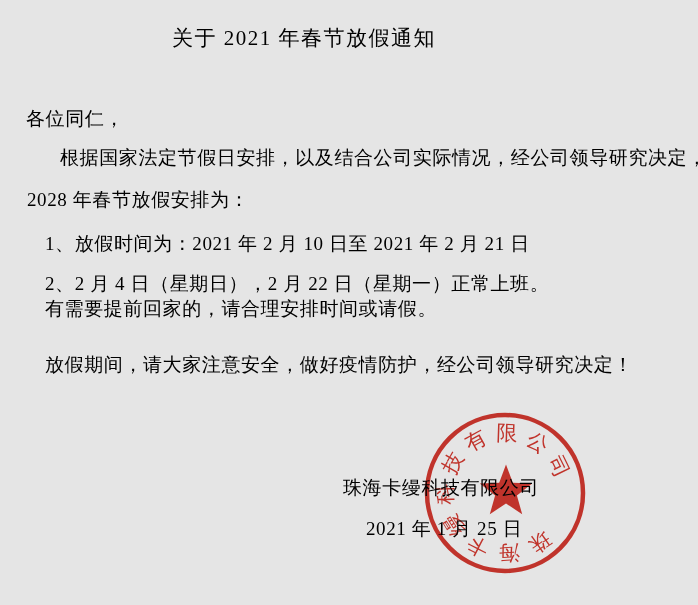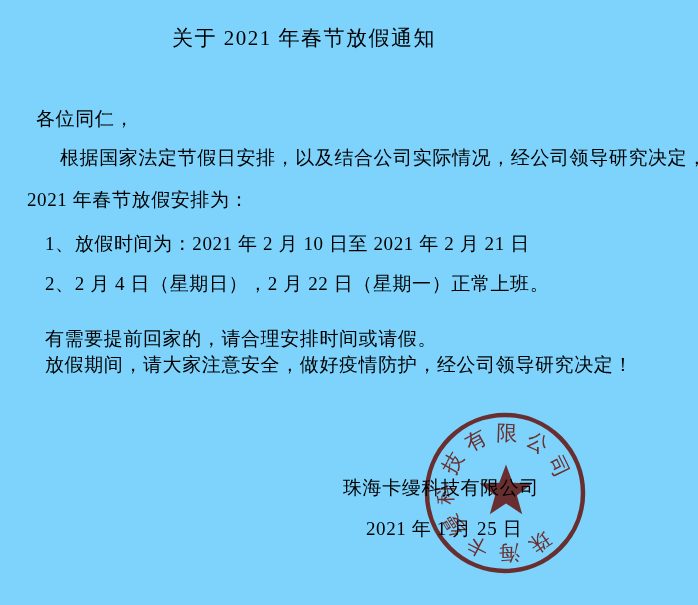--- a/index.html
+++ b/index.html
@@ -1,39 +1,39 @@
 <!DOCTYPE html>
 <html><head>
 <meta charset="utf-8">
 <style>
   html,body { margin:0; padding:0; background:#fff; }
   .page {
     position:relative;
     width:698px; height:605px;
-    background:#7dd3fc;
+    background:#e5e5e5;
     overflow:hidden;
     font-family:"Liberation Serif","DejaVu Serif",serif;
     color:#000;
   }
   .doc-title {
     position:absolute; left:172px; top:24px;
     font-size:21px; letter-spacing:1.5px;
     white-space:nowrap;
   }
   .line {
     position:absolute;
     font-size:19px; letter-spacing:0.6px;
     white-space:nowrap; line-height:1.15;
   }
-  .l0 { left:26px;  top:108px;margin-left:10px; }
+  .l0 { left:26px;  top:108px; }
   .l1 { left:60px;  top:147px; }
   .l2 { left:27px;  top:189px; }
   .l3 { left:45px;  top:233px; }
   .l4 { left:45px;  top:273px; }
-  .l5 { left:45px;  top:328px;text-align:right; }
+  .l5 { left:45px;  top:298px;text-align:right; }
   .l6 { left:45px;  top:354px; }
   .sig-company { left:343px; top:477px; }
   .sig-date    { left:366px; top:518px; }
   .seal {
     position:absolute; left:420px; top:408px;
     width:172px; height:172px;
     mix-blend-mode:multiply;
     opacity:0.92;
     pointer-events:none;
   }
@@ -45,21 +45,21 @@
 </style>
 </head>
 <body>
 
 <div class="page">
 
   <div class="doc-title">关于 2021 年春节放假通知</div>
 
   <div class="line l0">各位同仁，</div>
   <div class="line l1">根据国家法定节假日安排，以及结合公司实际情况，经公司领导研究决定，</div>
-  <div class="line l2">2021 年春节放假安排为：</div>
+  <div class="line l2">2028 年春节放假安排为：</div>
   <div class="line l3">1、放假时间为：2021 年 2 月 10 日至 2021 年 2 月 21 日</div>
   <div class="line l4">2、2 月 4 日（星期日），2 月 22 日（星期一）正常上班。</div>
   <div class="line l5">有需要提前回家的，请合理安排时间或请假。</div>
   <div class="line l6">放假期间，请大家注意安全，做好疫情防护，经公司领导研究决定！</div>
 
   <div class="line sig-company">珠海卡缦科技有限公司</div>
   <div class="line sig-date">2021 年 1 月 25 日</div>
 
   <svg class="seal" id="company-seal" viewBox="420 408 172 172" xmlns="http://www.w3.org/2000/svg" style="color: rgb(211, 40, 30);">
     <circle cx="505" cy="493" r="78" fill="none" stroke="currentColor" stroke-width="4.5"></circle>

